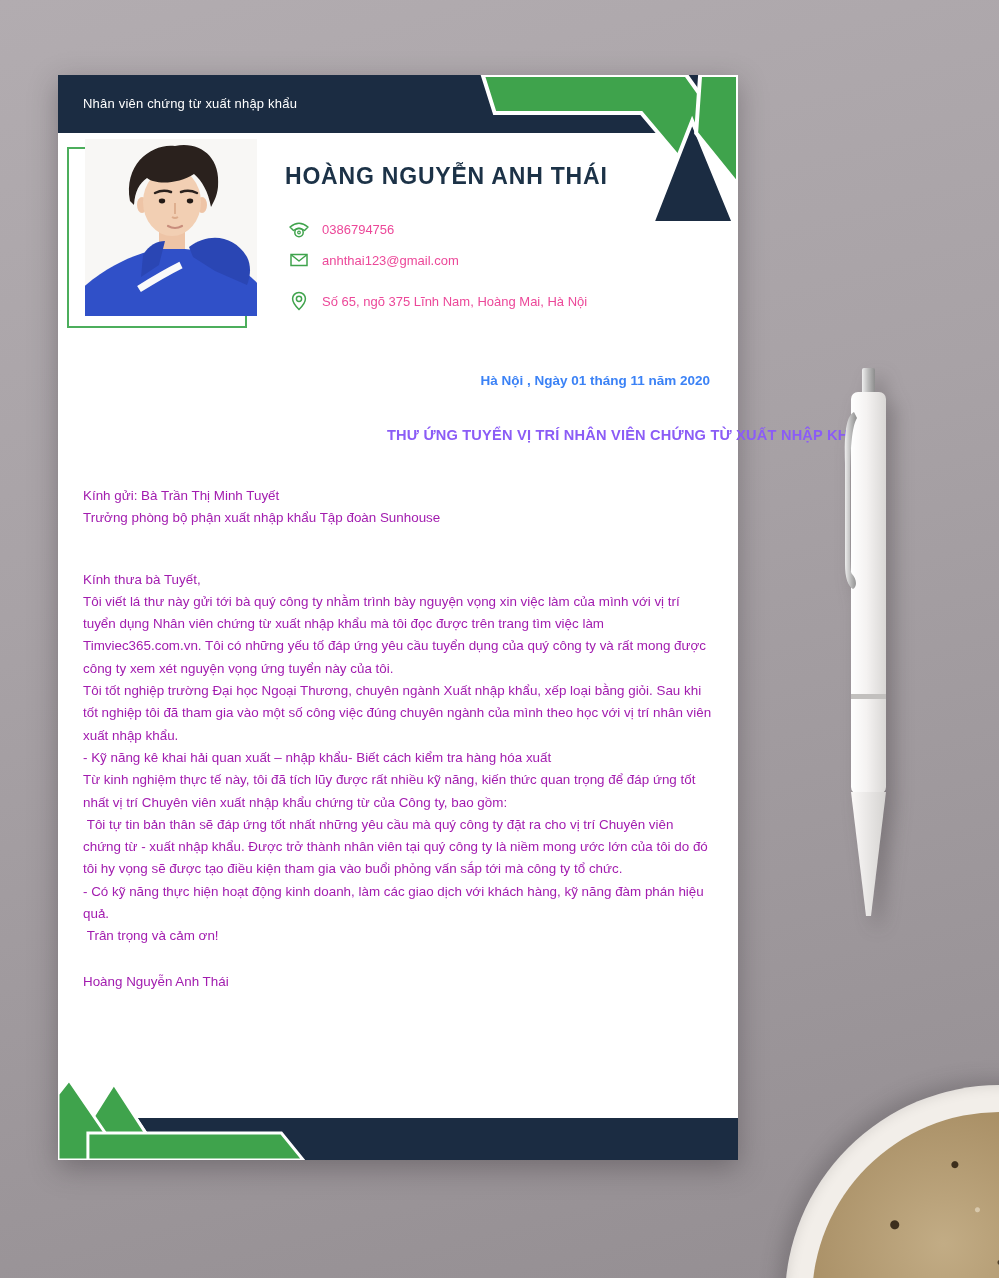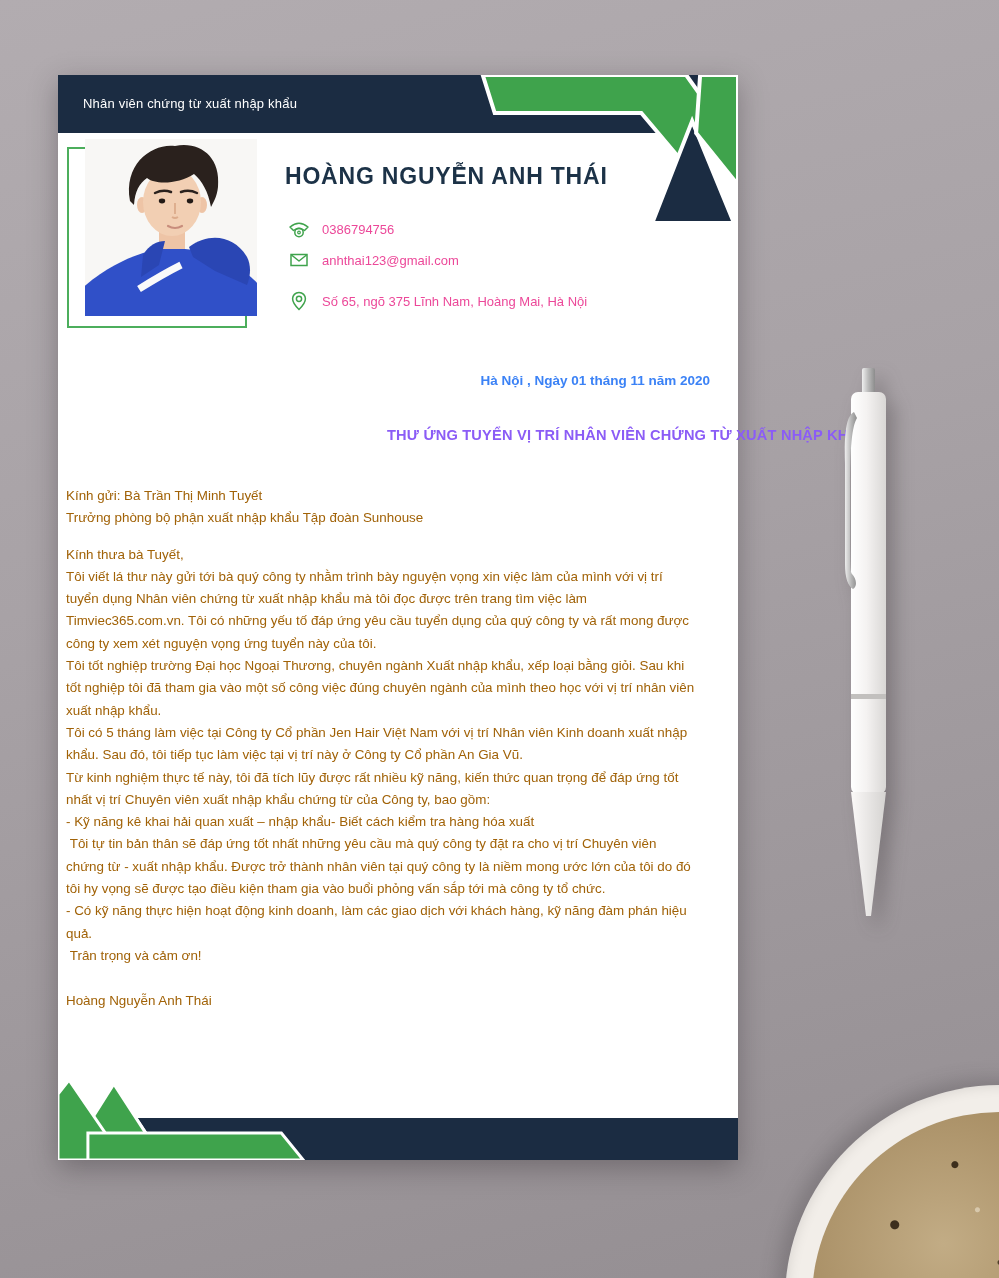--- a/index.html
+++ b/index.html
@@ -26,24 +26,24 @@
   .contact{position:absolute;left:230px;top:143px;}
   .contact-row{display:flex;align-items:center;height:22px;margin-bottom:9px;}
   .contact-row .icn{width:22px;height:22px;margin-right:12px;flex:0 0 22px;}
   .contact-row .txt{font-size:13px;color:#ec4899;}
   .contact-row:nth-child(3){margin-top:19px;}
   
   .dateline{position:absolute;right:28px;top:298px;font-size:13.5px;font-weight:600;
             color:#3b82f6;}
   .lettertitle{position:absolute;left:0;top:352px;width:812px;text-align:right;
                color:#8b5cf6;font-weight:bold;font-size:14.6px;letter-spacing:.2px;}
-  .body-text{position:absolute;left:8px;top:410px;width:632px;font-size:13.4px;
-             color:#a16207;line-height:22.3px;}
+  .body-text{position:absolute;left:25px;top:410px;width:632px;font-size:13.4px;
+             color:#a21caf;line-height:22.3px;}
   .body-text p{margin:0;white-space:pre-wrap;}
-  p.gap-before{margin-top:14px;}
+  p.gap-before{margin-top:39px;}
   p.sig{margin-top:23px;}
   
   .pen{position:absolute;left:840px;top:368px;width:58px;height:552px;
        filter:drop-shadow(9px 10px 9px rgba(60,54,58,.33));}
   
   .coffee-cup{position:absolute;left:785px;top:1085px;width:430px;height:430px;
               border-radius:50%;background:#f2eee9;
               box-shadow:inset 0 0 14px rgba(0,0,0,.12), -8px -6px 18px rgba(60,54,58,.25);}
   .coffee{position:absolute;left:27px;top:27px;width:376px;height:376px;border-radius:50%;
           background:
@@ -135,23 +135,22 @@
 
     <div class="dateline">Hà Nội , Ngày 01 tháng 11 năm 2020</div>
     <div class="lettertitle">THƯ ỨNG TUYỂN VỊ TRÍ NHÂN VIÊN CHỨNG TỪ XUẤT NHẬP KHẨU</div>
 
     <div class="body-text">
       <p>Kính gửi: Bà Trần Thị Minh Tuyết</p>
       <p>Trưởng phòng bộ phận xuất nhập khẩu Tập đoàn Sunhouse</p>
       <p class="gap-before">Kính thưa bà Tuyết,</p>
       <p>Tôi viết lá thư này gửi tới bà quý công ty nhằm trình bày nguyện vọng xin việc làm của mình với vị trí tuyển dụng Nhân viên chứng từ xuất nhập khẩu mà tôi đọc được trên trang tìm việc làm Timviec365.com.vn. Tôi có những yếu tố đáp ứng yêu cầu tuyển dụng của quý công ty và rất mong được công ty xem xét nguyện vọng ứng tuyển này của tôi.</p>
       <p>Tôi tốt nghiệp trường Đại học Ngoại Thương, chuyên ngành Xuất nhập khẩu, xếp loại bằng giỏi. Sau khi tốt nghiệp tôi đã tham gia vào một số công việc đúng chuyên ngành của mình theo học với vị trí nhân viên xuất nhập khẩu.</p>
-      <p>Tôi có 5 tháng làm việc tại Công ty Cổ phần Jen Hair Việt Nam với vị trí Nhân viên Kinh doanh xuất nhập khẩu. Sau đó, tôi tiếp tục làm việc tại vị trí này ở Công ty Cổ phần An Gia Vũ.</p>
+      <p>- Kỹ năng kê khai hải quan xuất – nhập khẩu- Biết cách kiểm tra hàng hóa xuất</p>
       <p>Từ kinh nghiệm thực tế này, tôi đã tích lũy được rất nhiều kỹ năng, kiến thức quan trọng để đáp ứng tốt nhất vị trí Chuyên viên xuất nhập khẩu chứng từ của Công ty, bao gồm:</p>
-      <p>- Kỹ năng kê khai hải quan xuất – nhập khẩu- Biết cách kiểm tra hàng hóa xuất</p>
       <p> Tôi tự tin bản thân sẽ đáp ứng tốt nhất những yêu cầu mà quý công ty đặt ra cho vị trí Chuyên viên chứng từ - xuất nhập khẩu. Được trở thành nhân viên tại quý công ty là niềm mong ước lớn của tôi do đó tôi hy vọng sẽ được tạo điều kiện tham gia vào buổi phỏng vấn sắp tới mà công ty tổ chức.</p>
       <p>- Có kỹ năng thực hiện hoạt động kinh doanh, làm các giao dịch với khách hàng, kỹ năng đàm phán hiệu quả.</p>
       <p> Trân trọng và cảm ơn!</p>
       <p class="sig">Hoàng Nguyễn Anh Thái</p>
     </div>
   </div>
 
   <svg class="pen" viewBox="0 0 58 552">
     <defs>
       <linearGradient id="penBody" x1="0" y1="0" x2="1" y2="0">

